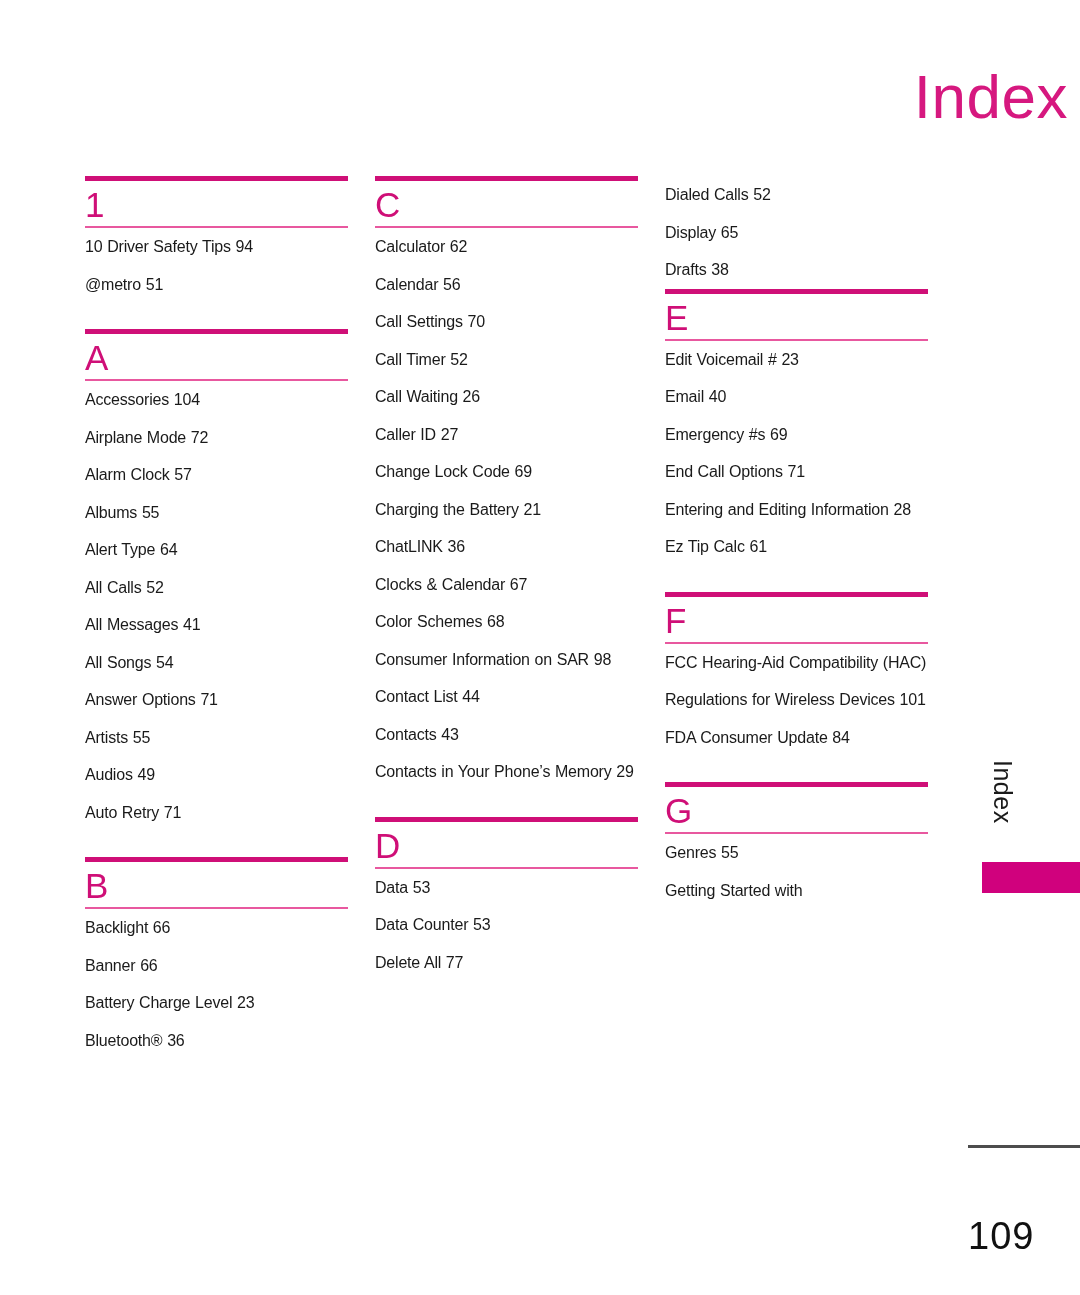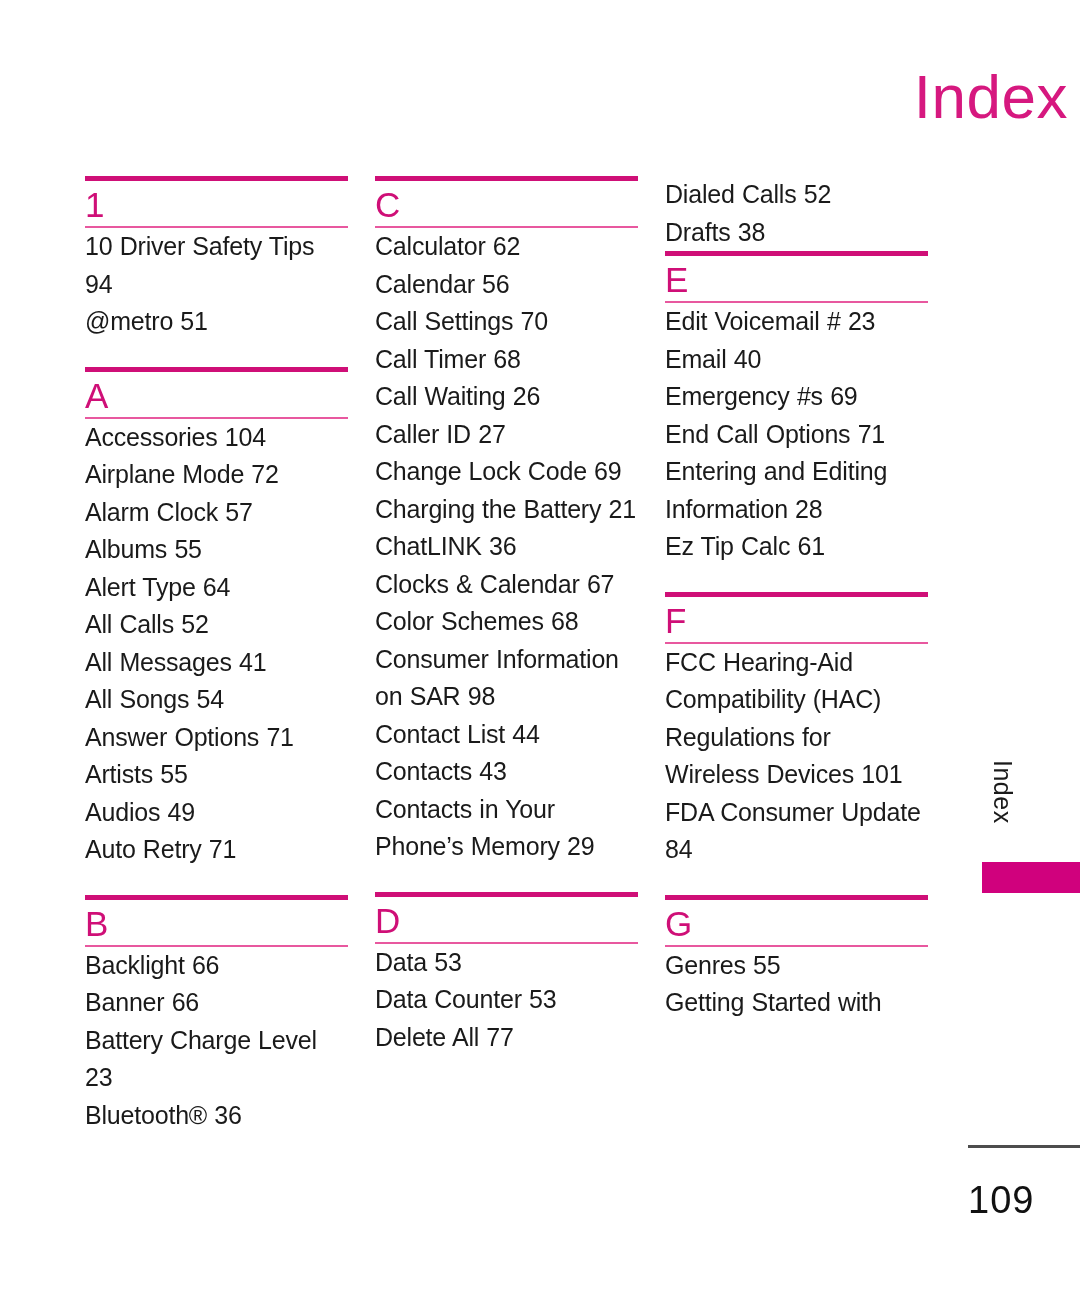--- a/index.html
+++ b/index.html
@@ -63,21 +63,21 @@
     font-weight: 400;
     padding-top: 4px;
     padding-bottom: 1px;
     letter-spacing: 0;
   }
 
   
   .entries {
   }
   .entry {
-    font-size: 25px;
+    font-size: 16px;
     line-height: 37.5px;
     color: #1a1a1a;
     letter-spacing: -0.2px;
     word-spacing: 0.5px;
   }
 
   
   .entries.continuation { padding-top: 0; }
 
   
@@ -107,21 +107,21 @@
     position: absolute;
     left: 968px;
     top: 1145px;
     width: 112px;
     height: 3px;
     background: #4d4d4d;
   }
   .page-number {
     position: absolute;
     left: 968px;
-    top: 1178px;
+    top: 1214px;
     width: 112px;
     font-size: 38px;
     line-height: 44px;
     color: #111111;
     letter-spacing: 1px;
   }
 </style>
 </head>
 <body>
 
@@ -171,21 +171,21 @@
     </div>
     <div class="column">
       <div class="section">
         <div class="rule-top"></div>
         <div class="section-letter">C</div>
         <div class="rule-bottom"></div>
         <div class="entries">
           <div class="entry">Calculator 62</div>
           <div class="entry">Calendar 56</div>
           <div class="entry">Call Settings 70</div>
-          <div class="entry">Call Timer 68</div>
+          <div class="entry">Call Timer 52</div>
           <div class="entry">Call Waiting 26</div>
           <div class="entry">Caller ID 27</div>
           <div class="entry">Change Lock Code 69</div>
           <div class="entry">Charging the Battery 21</div>
           <div class="entry">ChatLINK 36</div>
           <div class="entry">Clocks &amp; Calendar 67</div>
           <div class="entry">Color Schemes 68</div>
           <div class="entry">Consumer Information on SAR 98</div>
           <div class="entry">Contact List 44</div>
           <div class="entry">Contacts 43</div>
@@ -199,20 +199,21 @@
         <div class="entries">
           <div class="entry">Data 53</div>
           <div class="entry">Data Counter 53</div>
           <div class="entry">Delete All 77</div>
         </div>
       </div>
     </div>
     <div class="column">
       <div class="entries continuation">
         <div class="entry">Dialed Calls 52</div>
+        <div class="entry">Display 65</div>
         <div class="entry">Drafts 38</div>
       </div>
       <div class="section">
         <div class="rule-top"></div>
         <div class="section-letter">E</div>
         <div class="rule-bottom"></div>
         <div class="entries">
           <div class="entry">Edit Voicemail # 23</div>
           <div class="entry">Email 40</div>
           <div class="entry">Emergency #s 69</div>

